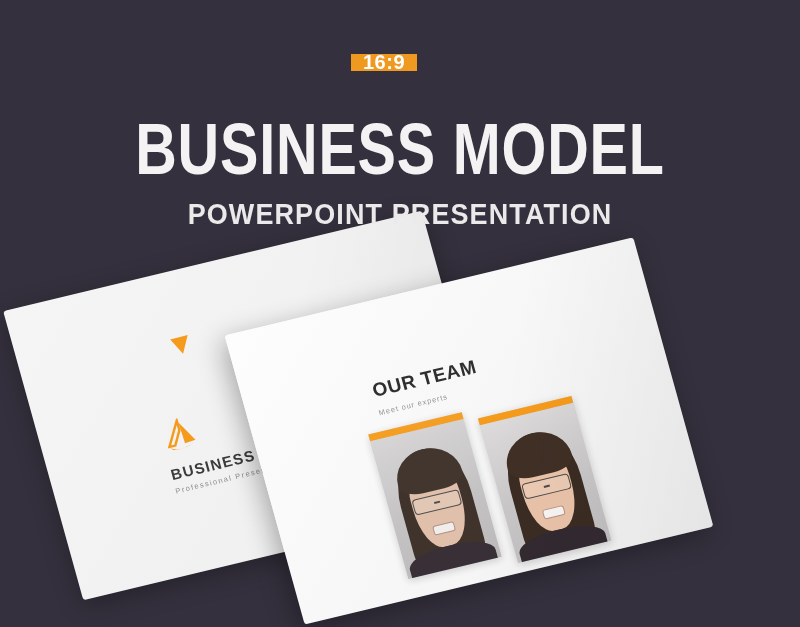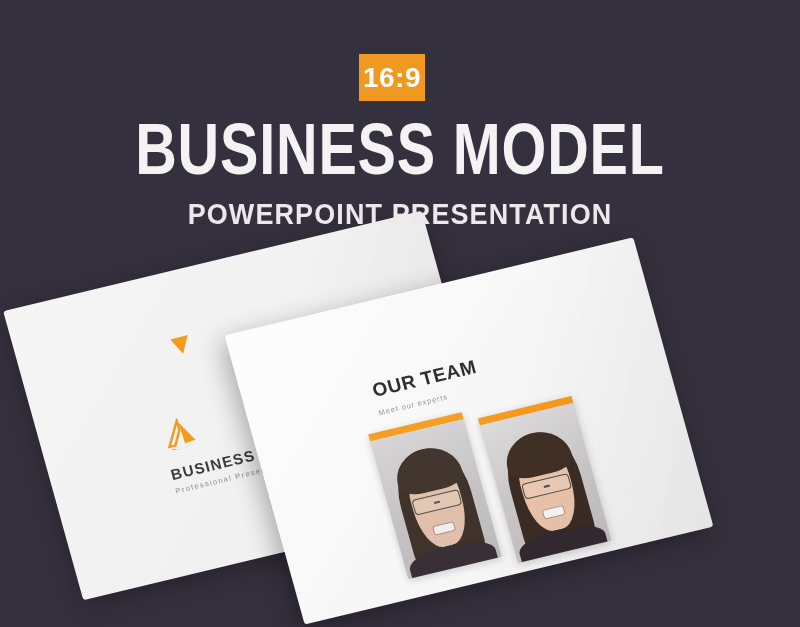--- a/index.html
+++ b/index.html
@@ -16,30 +16,30 @@
     position: relative;
     width: 800px;
     height: 627px;
     background: #34303d;
     overflow: hidden;
   }
 
   
   .ratio-badge {
     position: absolute;
-    left: 359px;
+    left: 351px;
     top: 54px;
     width: 66px;
-    height: 47px;
+    height: 17px;
     background: #ef9920;
     display: flex;
     align-items: center;
     justify-content: center;
     color: #ffffff;
-    font-size: 28px;
+    font-size: 20px;
     font-weight: bold;
     letter-spacing: 0.5px;
     font-family: "Liberation Sans", sans-serif;
   }
 
   
   .headline-wrap {
     position: absolute;
     top: 112px;
     left: 0;

